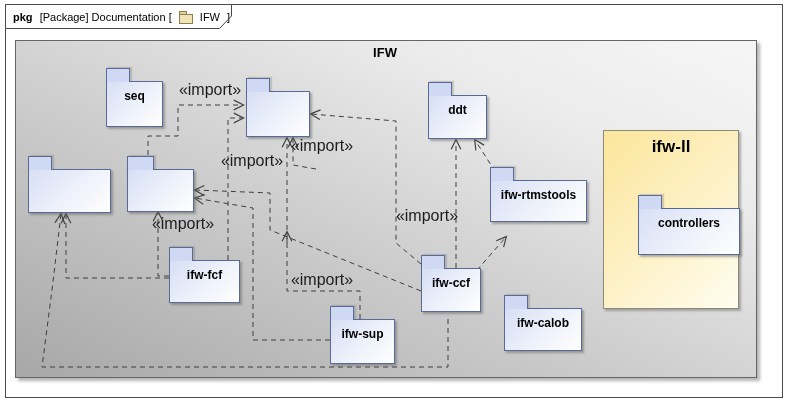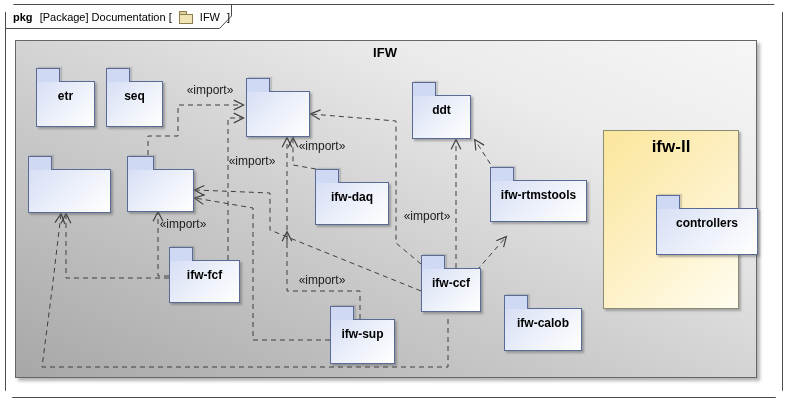--- a/index.html
+++ b/index.html
@@ -1,17 +1,17 @@
 <!DOCTYPE html>
 <html><head>
 <meta charset="utf-8">
 <style>
   html,body{margin:0;padding:0;background:#ffffff;}
   body{font-family:"Liberation Sans","DejaVu Sans",sans-serif;}
-  #stage{position:relative;width:788px;height:403px;background:#ffffff;overflow:hidden;border-radius:29px;}
+  #stage{position:relative;width:788px;height:403px;background:#ffffff;overflow:hidden;}
 
   
   .frame{position:absolute;left:5px;top:4px;width:776px;height:392px;
          border:1px solid #4a4a4a;background:#ffffff;}
   .frame-header{position:absolute;left:13px;top:9px;height:16px;line-height:16px;
                 font-size:11px;color:#000;white-space:nowrap;z-index:6;}
   .frame-header .kw{font-weight:bold;margin-right:4px;}
   .frame-header .ctx{margin-right:4px;}
   .frame-header .nm{margin:0 4px 0 4px;}
 
@@ -47,21 +47,21 @@
            box-shadow:2px -1px 1px rgba(100,100,100,0.25);}
   .pkg-label{padding-top:7px;text-align:center;font-size:12px;font-weight:bold;
              color:#000;white-space:nowrap;}
 
   
   #edge-layer{position:absolute;left:0;top:0;width:788px;height:403px;z-index:3;}
   .edge{fill:none;stroke:#3f3f3f;stroke-width:1;stroke-dasharray:5 4;}
   .frame-tab-shape{fill:#fdfdfd;stroke:#4a4a4a;stroke-width:1;}
 
   
-  .imp{position:absolute;transform:translate(-50%,-50%);font-size:12px;color:#1c1c1c;
+  .imp{position:absolute;transform:translate(-50%,-50%);font-size:16px;color:#1c1c1c;
        white-space:nowrap;z-index:5;}
 </style>
 </head>
 <body>
 
 <div id="stage">
 
   <div class="frame"></div>
 
   <svg id="edge-layer" width="788" height="403" viewBox="0 0 788 403">
@@ -95,44 +95,36 @@
     <span>]</span>
   </div>
 
   <div class="canvas"></div>
   <div class="canvas-title">IFW</div>
 
   <div class="group">
     <span class="group-title">ifw-ll</span>
   </div>
 
-  <div class="pkg" style="left:36px;top:81px;width:57px;height:44px">
-    <div class="pkg-tab"></div>
-    <div class="pkg-label">etr</div>
-  </div>
   <div class="pkg" style="left:106px;top:81px;width:55px;height:44px">
     <div class="pkg-tab"></div>
     <div class="pkg-label">seq</div>
   </div>
   <div class="pkg" style="left:246px;top:91px;width:62px;height:44px">
     <div class="pkg-tab"></div>
   </div>
-  <div class="pkg" style="left:412px;top:95px;width:57px;height:42px">
+  <div class="pkg" style="left:428px;top:95px;width:57px;height:42px">
     <div class="pkg-tab"></div>
     <div class="pkg-label">ddt</div>
   </div>
   <div class="pkg" style="left:28px;top:169px;width:81px;height:42px">
     <div class="pkg-tab"></div>
   </div>
   <div class="pkg" style="left:127px;top:169px;width:65px;height:41px">
     <div class="pkg-tab" style="width:25px"></div>
-  </div>
-  <div class="pkg" style="left:315px;top:182px;width:72px;height:41px">
-    <div class="pkg-tab"></div>
-    <div class="pkg-label">ifw-daq</div>
   </div>
   <div class="pkg" style="left:490px;top:180px;width:95px;height:40px">
     <div class="pkg-tab"></div>
     <div class="pkg-label">ifw-rtmstools</div>
   </div>
   <div class="pkg" style="left:169px;top:260px;width:69px;height:41px">
     <div class="pkg-tab"></div>
     <div class="pkg-label">ifw-fcf</div>
   </div>
   <div class="pkg" style="left:421px;top:268px;width:58px;height:42px">
@@ -140,21 +132,21 @@
     <div class="pkg-label">ifw-ccf</div>
   </div>
   <div class="pkg" style="left:330px;top:319px;width:63px;height:43px">
     <div class="pkg-tab"></div>
     <div class="pkg-label">ifw-sup</div>
   </div>
   <div class="pkg" style="left:504px;top:308px;width:76px;height:41px">
     <div class="pkg-tab"></div>
     <div class="pkg-label">ifw-calob</div>
   </div>
-  <div class="pkg" style="left:656px;top:208px;width:100px;height:45px">
+  <div class="pkg" style="left:638px;top:208px;width:100px;height:45px">
     <div class="pkg-tab"></div>
     <div class="pkg-label">controllers</div>
   </div>
 
   <div id="labels">
       <div class="imp" style="left: 210px; top: 90px;">«import»</div>
       <div class="imp" style="left: 252px; top: 161px;">«import»</div>
       <div class="imp" style="left: 322px; top: 146px;">«import»</div>
       <div class="imp" style="left: 322px; top: 280px;">«import»</div>
       <div class="imp" style="left: 183px; top: 224px;">«import»</div>

